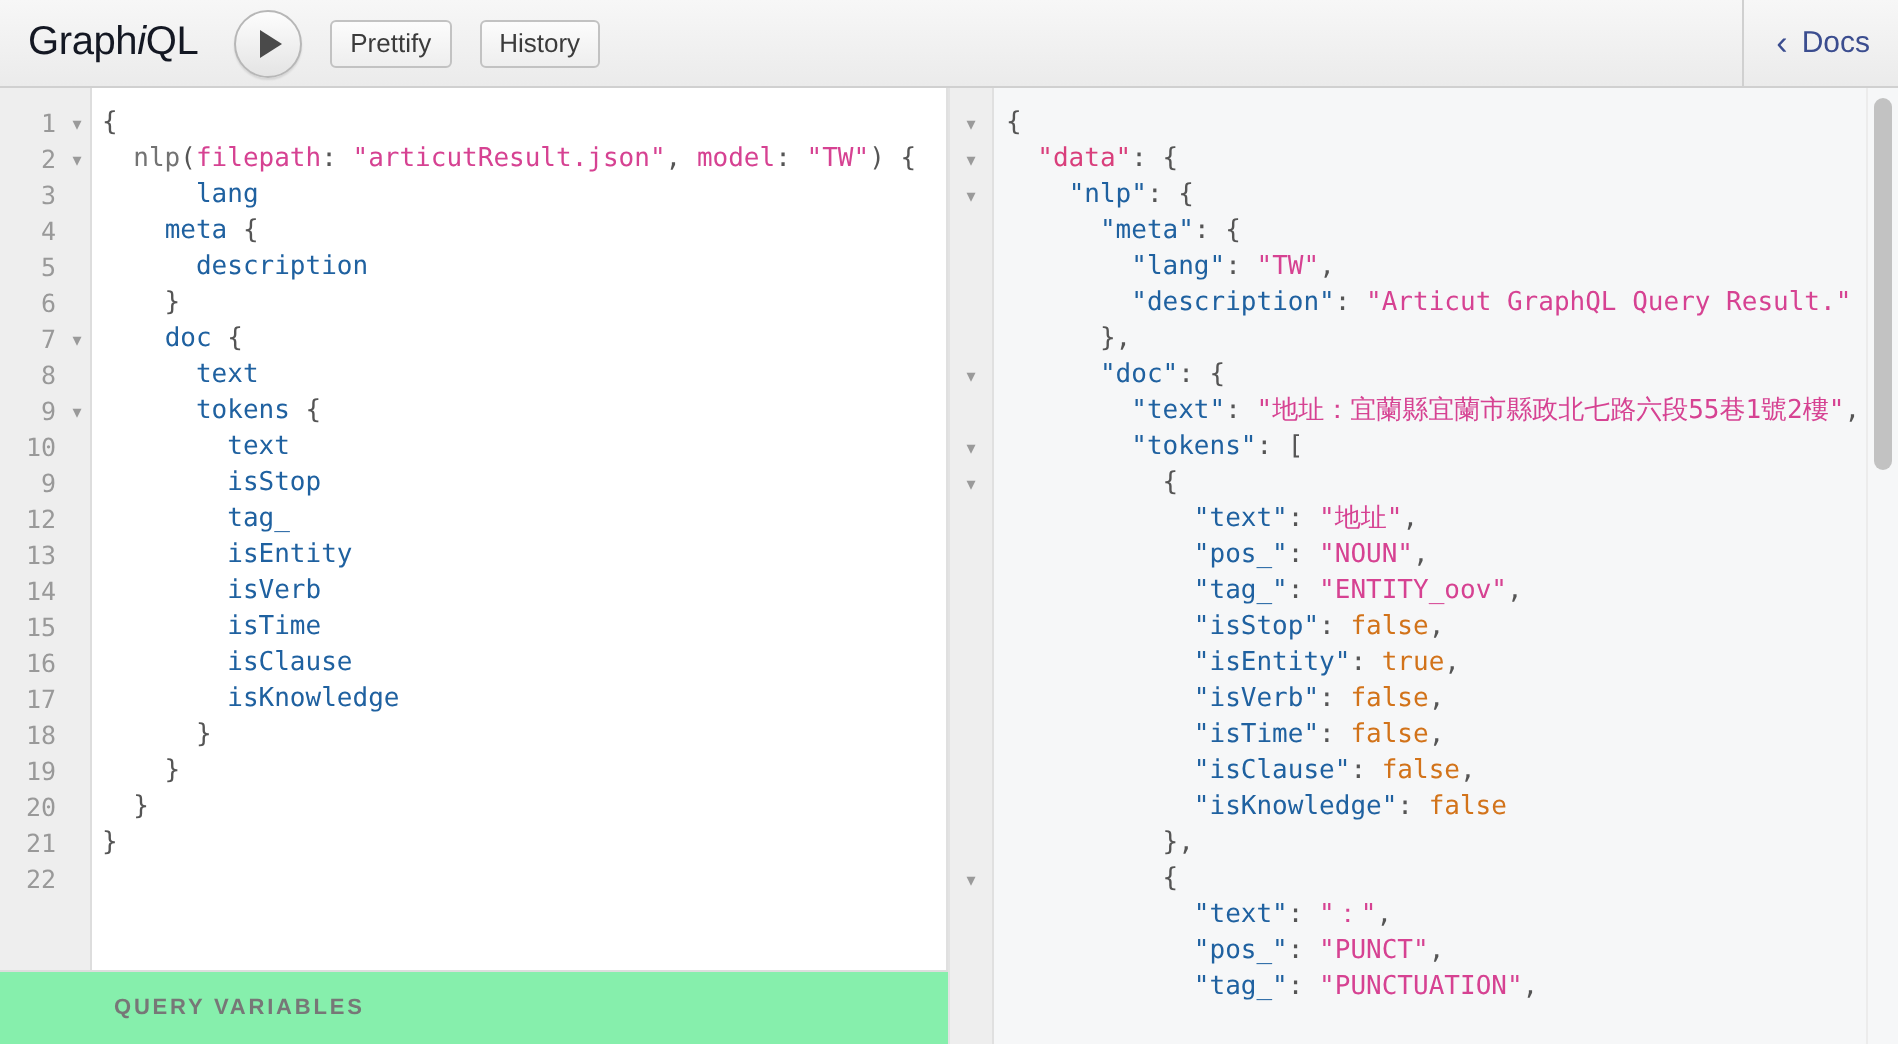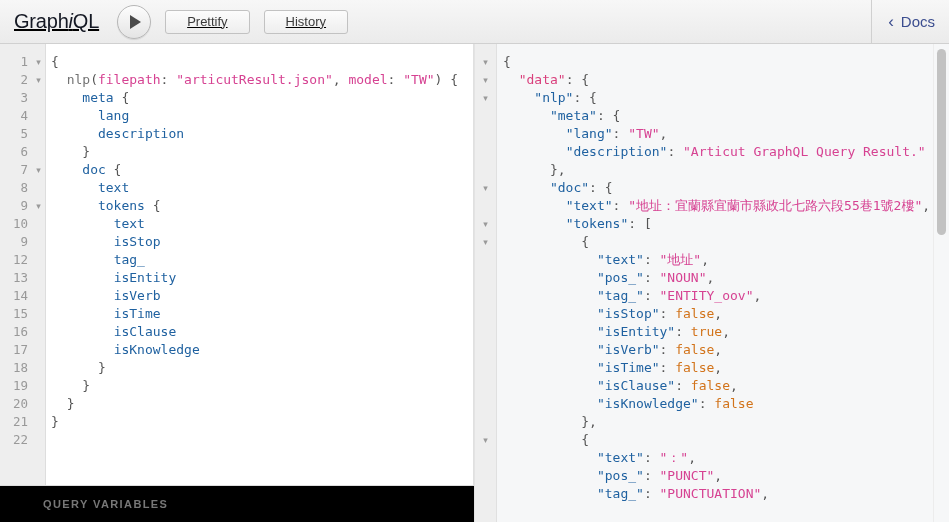--- a/index.html
+++ b/index.html
@@ -26,21 +26,20 @@
   
   .topbar {
     height: 44px;
     flex: 0 0 44px;
     background: linear-gradient(#f7f7f7, #ebebeb);
     border-bottom: 1px solid #d0d0d0;
     display: flex;
     align-items: center;
     position: relative;
     box-sizing: border-box;
-    text-decoration: underline;
   }
   .logo {
     margin-left: 14px;
     font-size: 20px;
     color: #141823;
     letter-spacing: -0.2px;
     font-family: "Liberation Sans", sans-serif;
     user-select: none;
   }
   .logo .em { font-style: italic; }
@@ -63,21 +62,21 @@
     width: 0; height: 0;
     border-left: 11px solid #4a4a4a;
     border-top: 7px solid transparent;
     border-bottom: 7px solid transparent;
     margin-left: 3px;
   }
 
   .tb-btn {
     height: 24px;
     margin-left: 14px;
-    padding: 0 21px;
+    padding: 0 9px;
     background: linear-gradient(#fcfcfc, #eeeeee);
     border: 1px solid #c2c2c2;
     border-radius: 3px;
     font-size: 13px;
     color: #3b3b3b;
     line-height: 22px;
     cursor: pointer;
     box-sizing: border-box;
     font-family: "Liberation Sans", sans-serif;
   }
@@ -191,25 +190,26 @@
   .t-fnc   { color: #737373; margin-top: 19px; }
   .t-arg   { color: #d64292; margin-top: 48px; }
   .t-str   { color: #d64292; }
   .t-key   { color: #1f61a0; }
   .t-topkey{ color: #d93f7c; }
   .t-bool  { color: #d2731a; }
 
   .varbar {
     flex: 0 0 37px;
     height: 37px;
-    background: #000000;
+    background: #86efac;
     border-top: 1px solid #dddddd;
     display: flex;
     align-items: center;
     box-sizing: border-box;
+    padding-left: 14px;
   }
   .varbar-title {
     margin-left: 43px;
     font-size: 11px;
     font-weight: bold;
     letter-spacing: 1.4px;
     color: #777777;
     font-family: "Liberation Sans", sans-serif;
     user-select: none;
   }
@@ -335,22 +335,22 @@
             <div class="fold"></div>
             <div class="fold"></div>
             <div class="fold"></div>
             <div class="fold"></div>
             <div class="fold"></div>
             <div class="fold"></div>
           </div>
         <div class="code-col" id="q-code">
             <div class="cl"><span class="t-punc">{</span></div>
             <div class="cl"><span class="t-punc">  </span><span class="t-fnc">nlp</span><span class="t-punc">(</span><span class="t-arg">filepath</span><span class="t-punc">: </span><span class="t-str">"articutResult.json"</span><span class="t-punc">, </span><span class="t-arg">model</span><span class="t-punc">: </span><span class="t-str">"TW"</span><span class="t-punc">) {</span></div>
+            <div class="cl"><span class="t-punc">      </span><span class="t-field">lang</span></div>
             <div class="cl"><span class="t-punc">    </span><span class="t-field">meta</span><span class="t-punc"> {</span></div>
-            <div class="cl"><span class="t-punc">      </span><span class="t-field">lang</span></div>
             <div class="cl"><span class="t-punc">      </span><span class="t-field">description</span></div>
             <div class="cl"><span class="t-punc">    }</span></div>
             <div class="cl"><span class="t-punc">    </span><span class="t-field">doc</span><span class="t-punc"> {</span></div>
             <div class="cl"><span class="t-punc">      </span><span class="t-field">text</span></div>
             <div class="cl"><span class="t-punc">      </span><span class="t-field">tokens</span><span class="t-punc"> {</span></div>
             <div class="cl"><span class="t-punc">        </span><span class="t-field">text</span></div>
             <div class="cl"><span class="t-punc">        </span><span class="t-field">isStop</span></div>
             <div class="cl"><span class="t-punc">        </span><span class="t-field">tag_</span></div>
             <div class="cl"><span class="t-punc">        </span><span class="t-field">isEntity</span></div>
             <div class="cl"><span class="t-punc">        </span><span class="t-field">isVerb</span></div>

